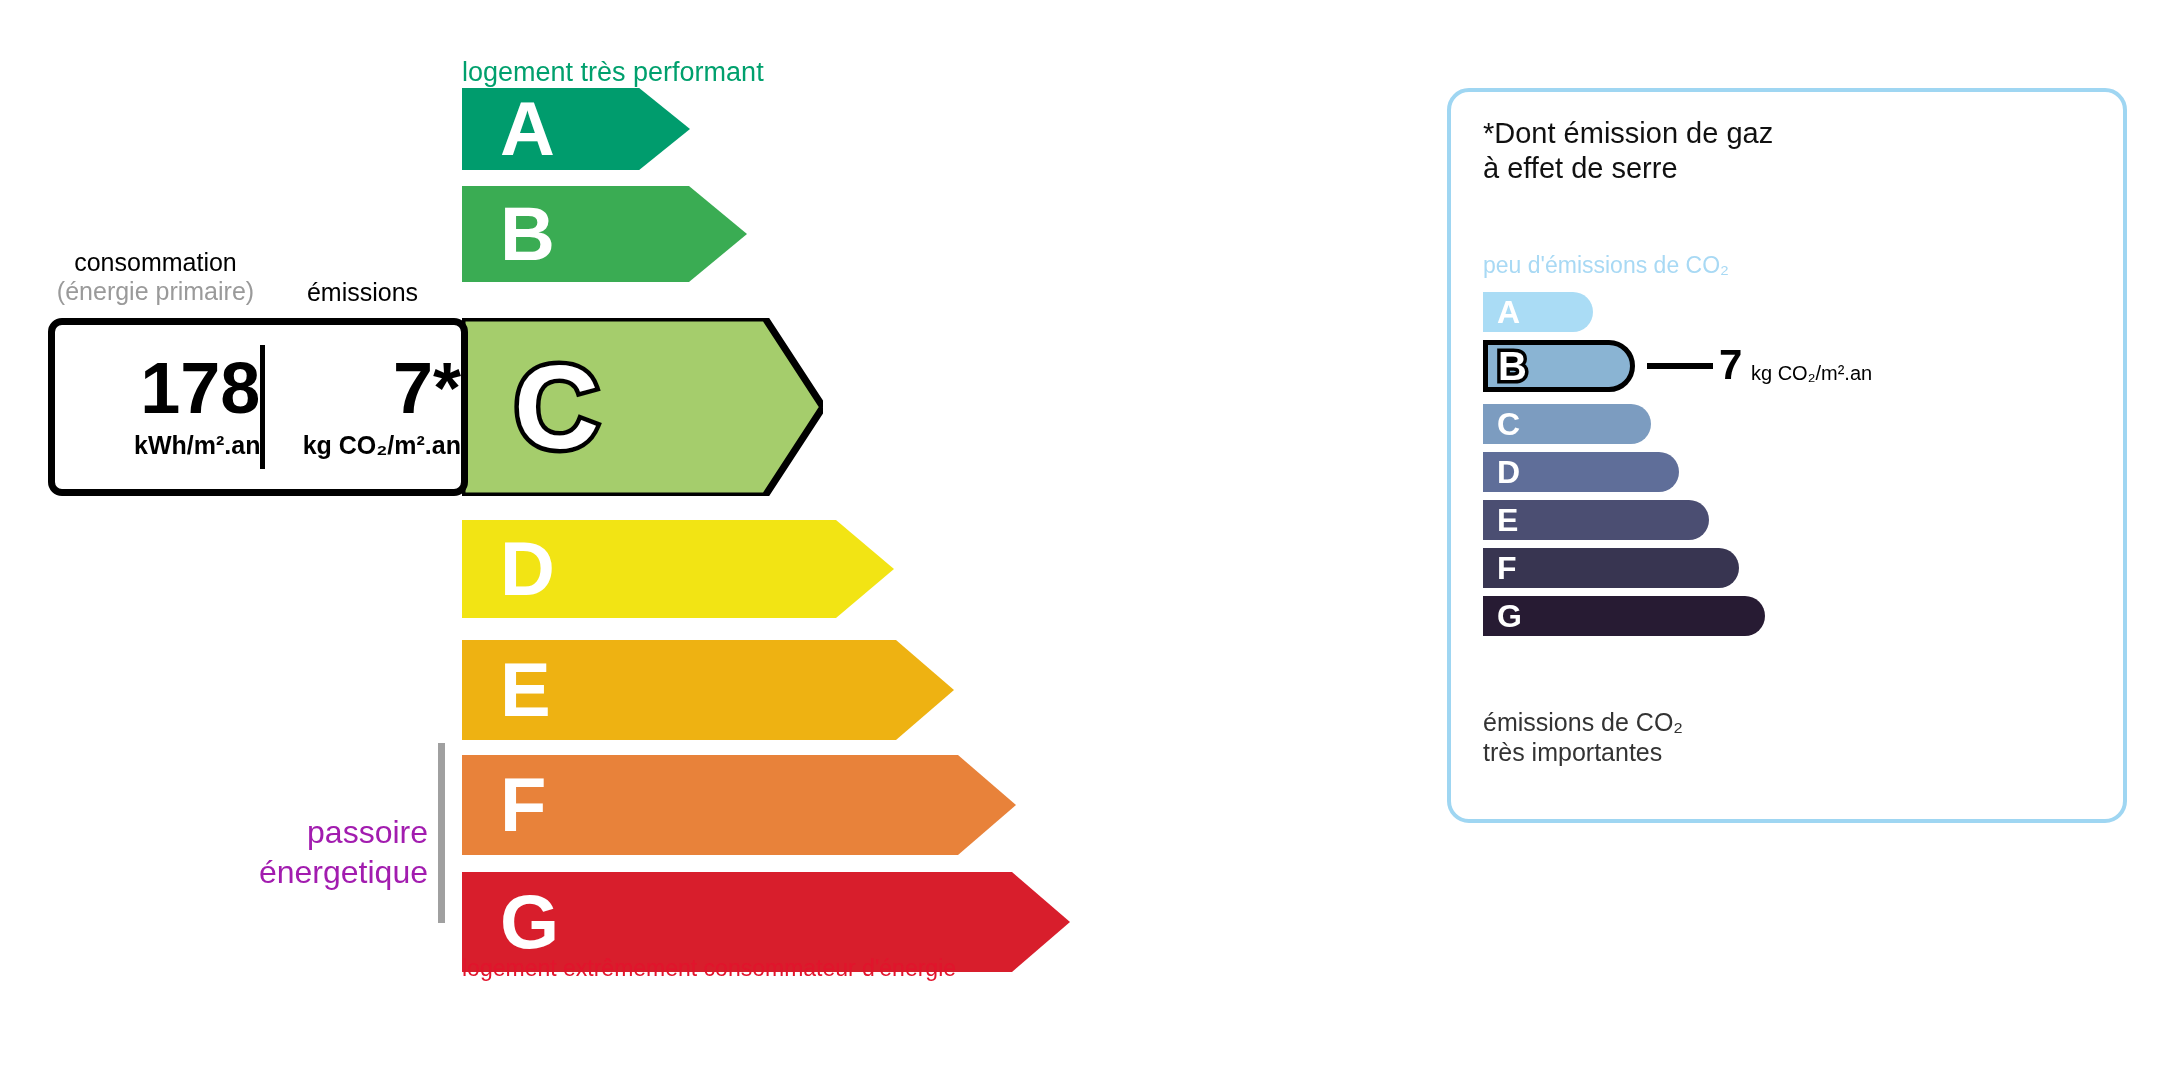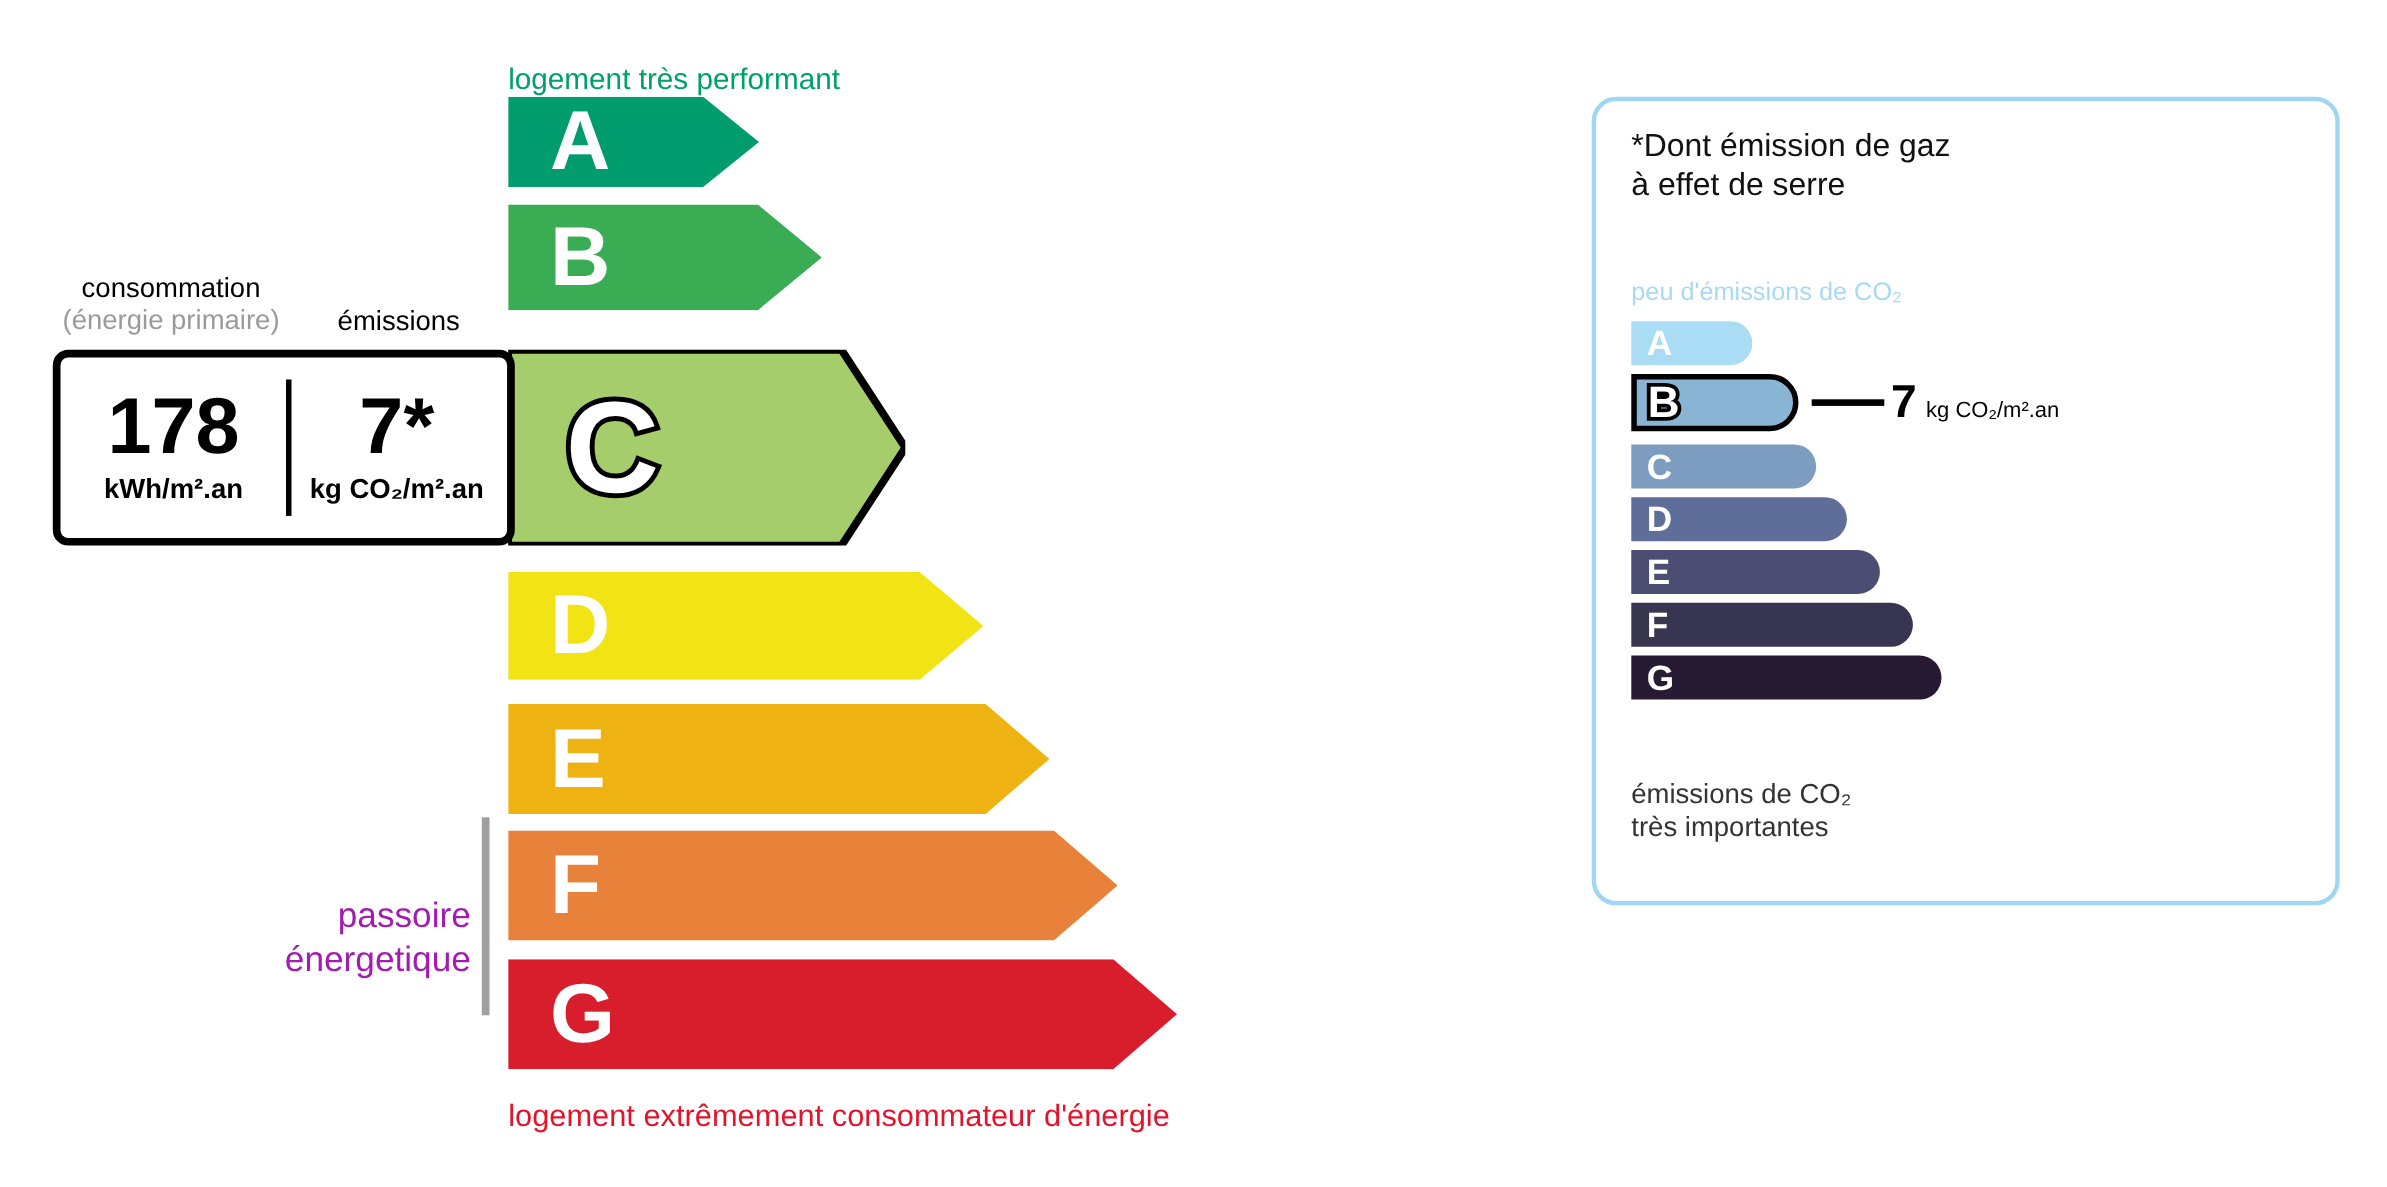--- a/index.html
+++ b/index.html
@@ -13,21 +13,21 @@
 
   
   #dpe-scale{position:absolute;left:0;top:0;width:1400px;height:914px;}
 
   .top-caption{
     position:absolute;left:462px;top:57px;
     font-size:27px;color:#00a06d;white-space:nowrap;
   }
   .bottom-caption{
     position:absolute;left:462px;top:955px;
-    font-size:28px;color:#e1142c;white-space:nowrap;margin-top:44px;
+    font-size:23px;color:#e1142c;white-space:nowrap;
   }
 
   
   .band{position:absolute;left:462px;}
   .band .letter{
     position:absolute;left:38px;top:50%;
     transform:translateY(-50%);
     color:#ffffff;font-weight:bold;
     font-size:76px;line-height:1;
   }
@@ -43,21 +43,21 @@
     background:#fff;box-sizing:border-box;
     z-index:6;
   }
   #value-box .divider{
     position:absolute;left:50.6%;top:20px;bottom:20px;
     width:5px;background:#000;
   }
   .vb-cell{
     position:absolute;top:0;height:100%;
     display:flex;flex-direction:column;
-    align-items:center;justify-content:center;
+    align-items:flex-end;justify-content:center;
   }
   .vb-cell .big{font-size:72px;font-weight:bold;color:#000;line-height:0.95;}
   .vb-cell .unit{font-size:25px;color:#000;margin-top:8px;font-weight:bold;}
   #cell-consumption{left:0;width:50.6%;}
   #cell-emission{left:50.6%;width:49.4%;}
 
   .hdr{position:absolute;font-size:25px;color:#000;text-align:center;}
   #hdr-conso{left:48px;top:248px;width:215px;}
   #hdr-conso .sub{color:#9a9a9a;display:block;}
   #hdr-emis{left:270px;top:278px;width:185px;}

